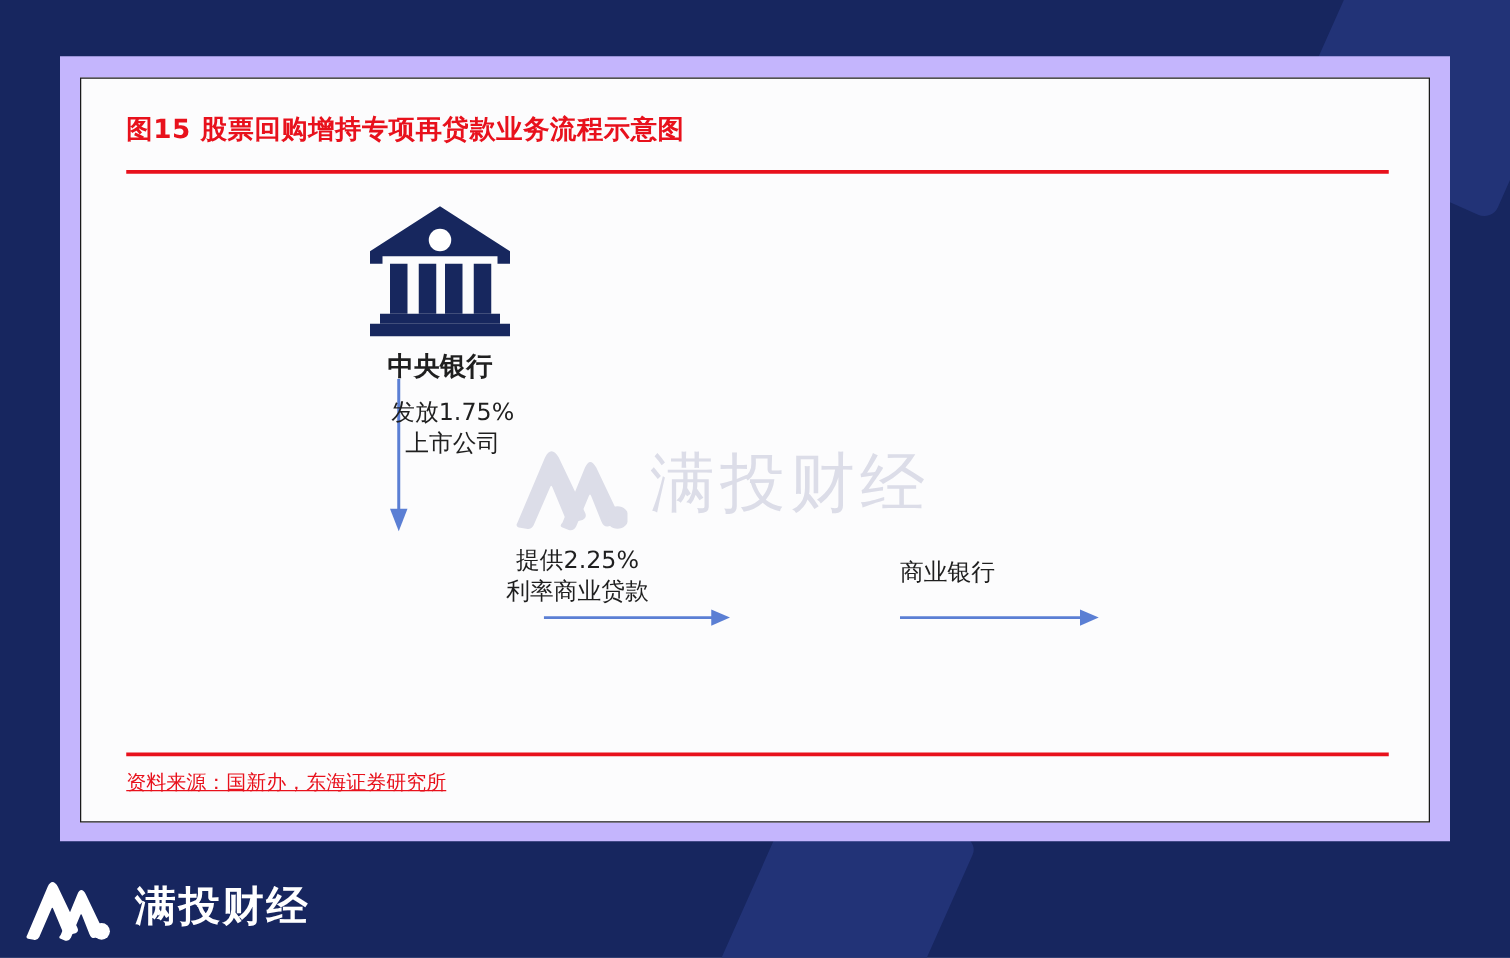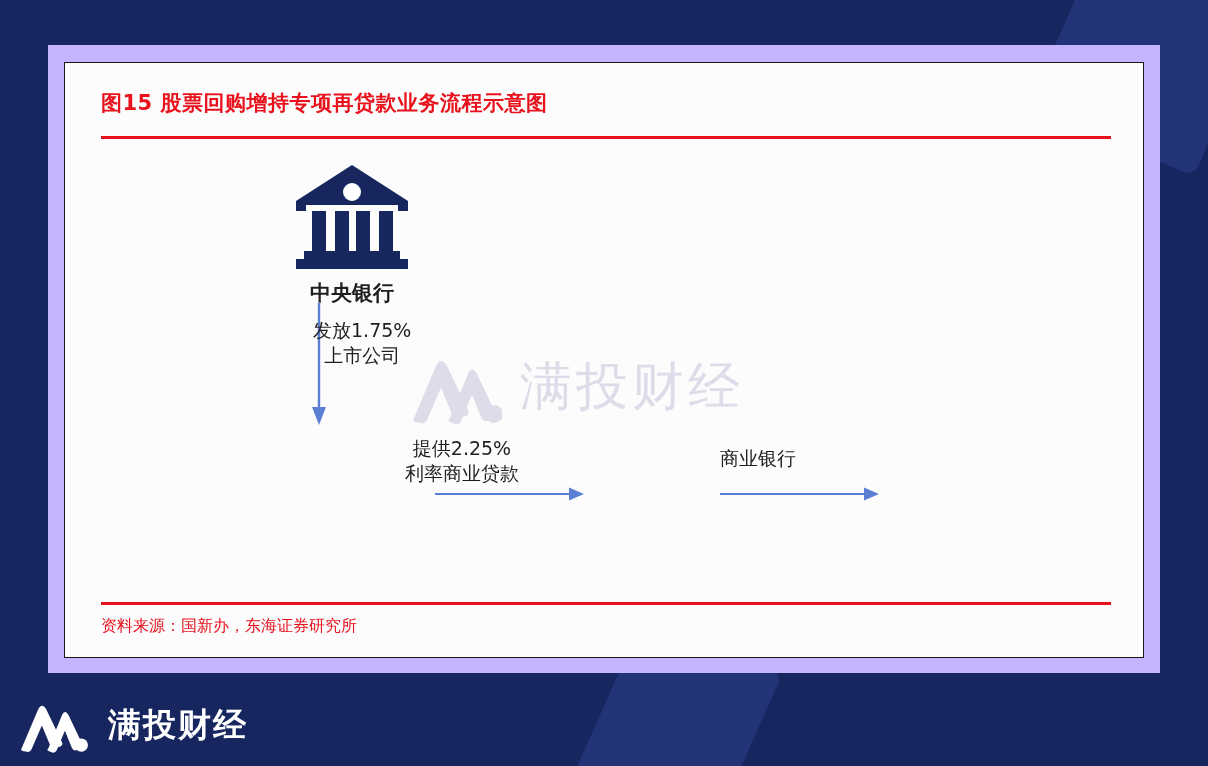--- a/index.html
+++ b/index.html
@@ -88,20 +88,21 @@
   .rule.top { top: 73px; }
   .rule.bottom { top: 539px; }
 
   .source {
     position: absolute;
     left: 36px;
     top: 553px;
     font-size: 16px;
     color: #e8111c;
     white-space: nowrap;
+    text-decoration: underline;
   }
 
   
   .watermark {
     position: absolute;
     left: 345px;
     top: 285px;
     display: flex;
     align-items: center;
     gap: 18px;

